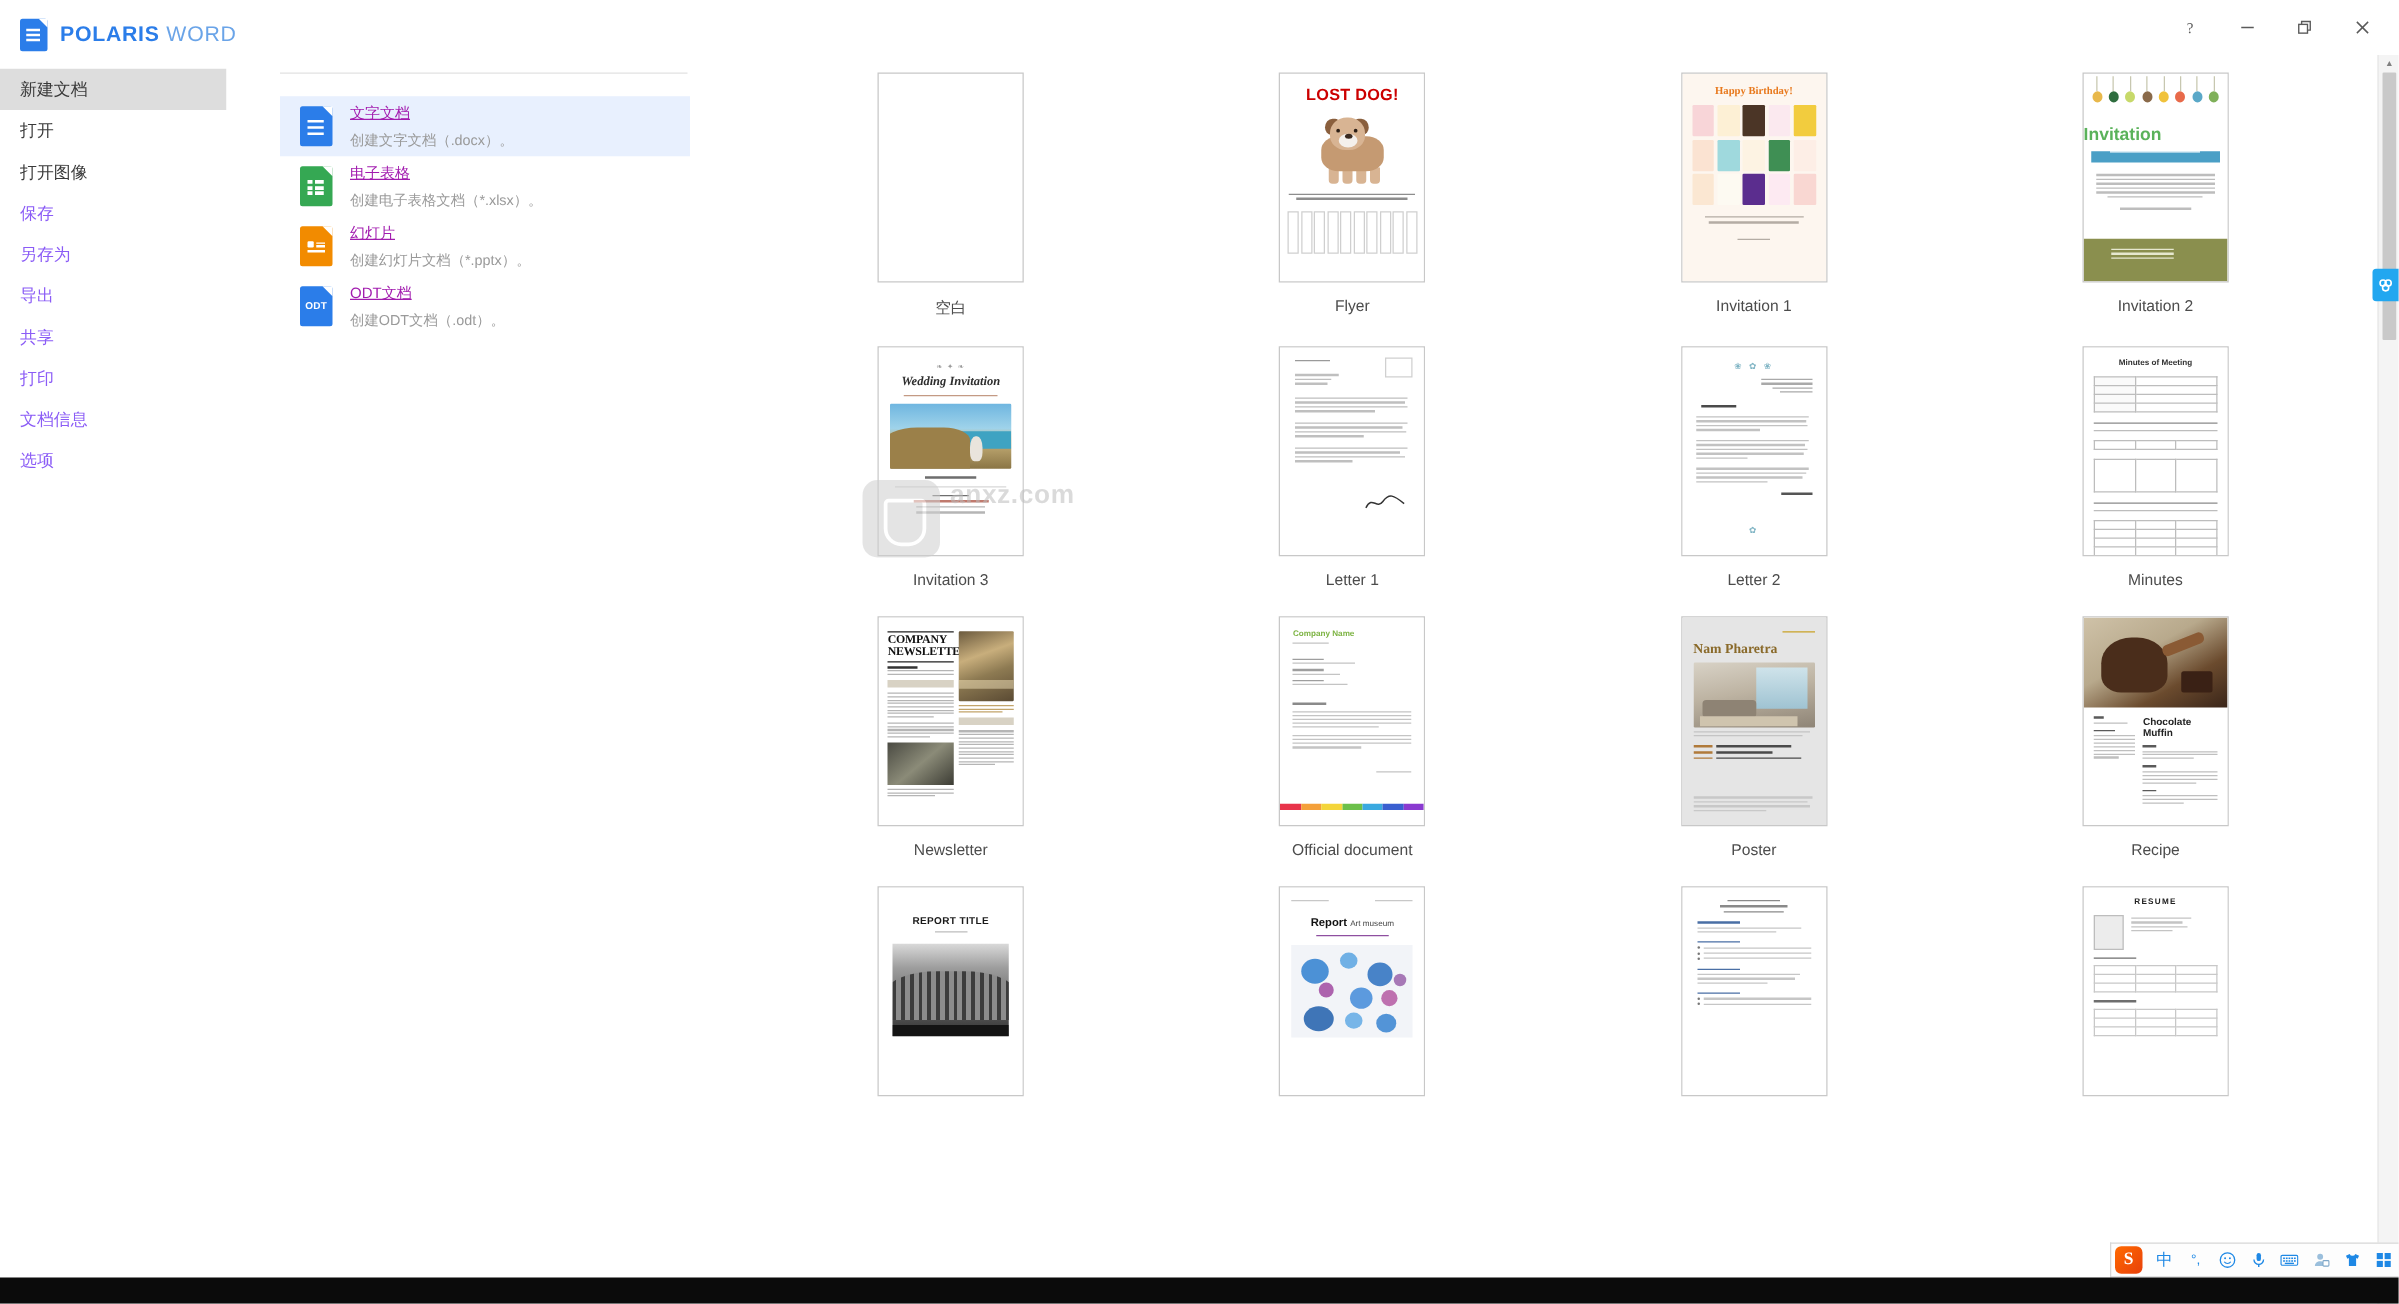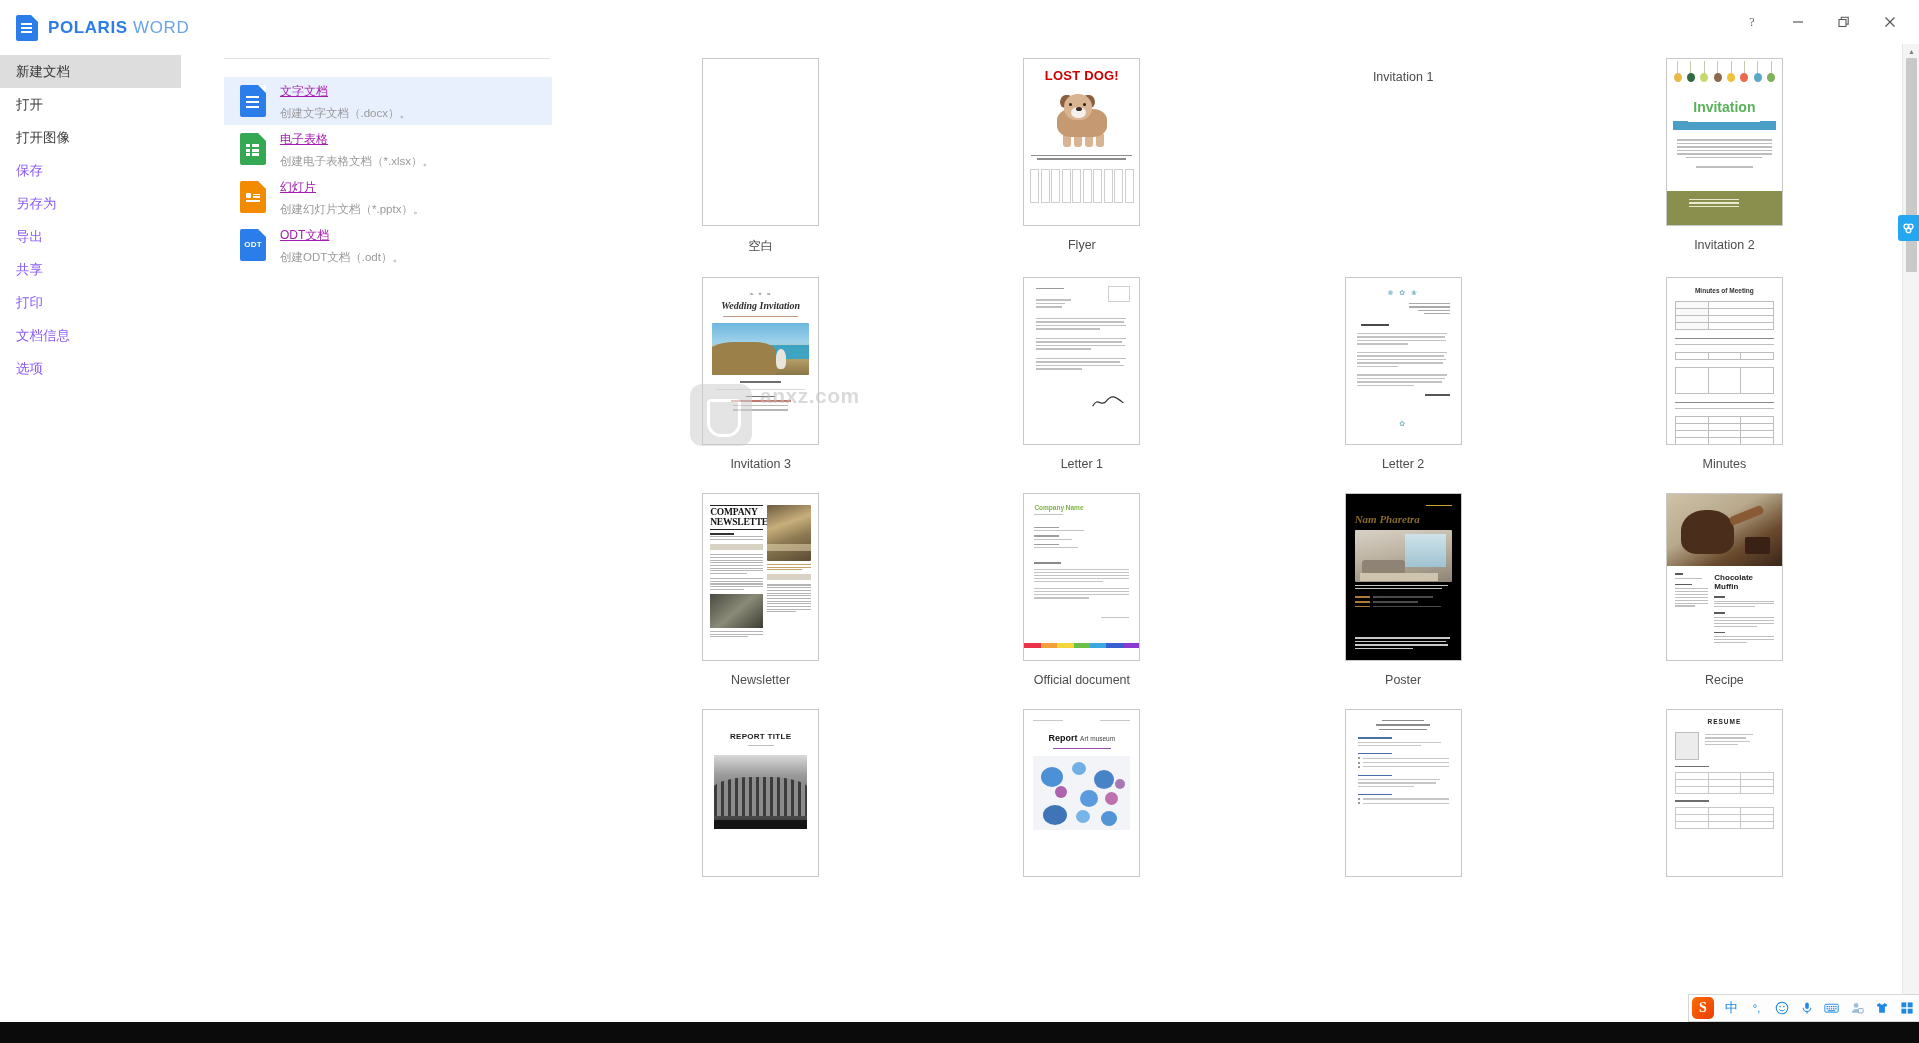--- a/index.html
+++ b/index.html
@@ -127,21 +127,21 @@
   .inv1 .msg { margin-top:9px; }
   .inv1 .msg .ln { background:#b4aca4; height:1.3px; width:80%; margin:3px auto; }
   .inv1 .from { margin:12px auto 0; width:26%; height:1.3px; background:#b4aca4; }
 
   
   .inv2 { height:100%; background:#fff; position:relative; }
   .inv2 .hang { display:flex; justify-content:space-around; padding:2px 4px 0; height:34px; }
   .inv2 .hang i { display:block; width:8px; }
   .inv2 .hang i span { display:block; width:1px; height:12px; margin:0 auto; background:#c7c7b0; }
   .inv2 .hang i b { display:block; width:8px; height:9px; border-radius:50%; }
-  .inv2 h2 { text-align:center; color:#5ab25a; font-size:14px; margin-top:6px; font-family:"Liberation Sans",sans-serif; }
+  .inv2 h2 { text-align:left; color:#5ab25a; font-size:14px; margin-top:6px; font-family:"Liberation Sans",sans-serif; }
   .inv2 .bar { margin:6px 6px 0; height:9px; background:#4a9fc6; }
   .inv2 .bar .ln { background:#fff; width:70%; margin:3.5px auto; height:1.4px; }
   .inv2 .body { padding:7px 10px 0; }
   .inv2 .body .ln { background:#bdbdbd; width:100%; }
   .inv2 .foot { position:absolute; left:0; right:0; bottom:0; height:34px; background:#8a8f4e; padding:6px 22px; }
   .inv2 .foot .ln { background:#e6e8cf; height:1.4px; width:70%; }
 
   
   .inv3 { height:100%; background:#fff; padding:12px 9px 0; }
   .inv3 .orn { text-align:center; color:#9a9a9a; font-size:6px; letter-spacing:1px; }
@@ -209,21 +209,21 @@
 
   
   .off { height:100%; background:#fff; padding:10px 10px 0; position:relative; }
   .off h5 { color:#7cb342; font-size:6.5px; font-weight:700; }
   .off .ln { background:#c4c4c4; height:1.1px; margin:2px 0; }
   .off .lbl { background:#9e9e9e; width:26%; height:1.3px; }
   .off .stripe { position:absolute; left:0; right:0; bottom:12px; display:flex; height:5px; }
   .off .stripe i { flex:1; }
 
   
-  .post { height:100%; background:#000000; padding:9px 9px 0; position:relative;font-style:italic; }
+  .post { height:100%; background:#e5e5e5; padding:9px 9px 0; position:relative; }
   .post .tag { text-align:right; }
   .post .tag .ln { background:#c9a227; width:26%; margin-left:auto; height:1.2px; }
   .post h3 { font-family:"Liberation Serif",serif; font-size:11px; color:#8a6a2a; margin-top:7px; }
   .post .pic {
     margin-top:5px; height:52px; border-radius:1px;
     background:linear-gradient(170deg,#d8d2c6 0%,#bdb3a2 45%,#8e8476 100%); position:relative; overflow:hidden;
   }
   .post .pic .win { position:absolute; right:6%; top:8%; width:42%; height:62%; background:linear-gradient(180deg,#cfe3ea,#9fc3d2); }
   .post .pic .sofa{ position:absolute; left:8%; bottom:16%; width:44%; height:26%; background:#8e8374; border-radius:3px; }
   .post .pic .rug { position:absolute; left:6%; bottom:3%; width:80%; height:14%; background:#cfc4ae; }
@@ -511,20 +511,47 @@
                 <i></i>
                 <i></i>
                 <i></i>
             </div>
           </div>
         </div>
         <div class="tlabel">Flyer</div>
       </div>
 
       <div class="tcell">
+        <div class="thumb">
+          <div class="inv1">
+            <h3>Happy Birthday!</h3>
+            <div class="cards">
+              <i style="background:#f8d5d8"></i>
+                <i style="background:#fdf0d5"></i>
+                <i style="background:#4b3526"></i>
+                <i style="background:#fbe9ef"></i>
+                <i style="background:#f2cc3e"></i>
+              <i style="background:#fbe3d2"></i>
+                <i style="background:#9fd9dd"></i>
+                <i style="background:#fdf3e3"></i>
+                <i style="background:#3f8f54"></i>
+                <i style="background:#fdeee6"></i>
+              <i style="background:#fbe7d2"></i>
+                <i style="background:#fdfaf2"></i>
+                <i style="background:#5b2d8e"></i>
+                <i style="background:#fdeaf2"></i>
+                <i style="background:#f9d7d2"></i>
+            </div>
+            <div class="msg">
+              <div class="ln"></div>
+                <div class="ln" style="width:72%"></div>
+            </div>
+            <div class="from"></div>
+          </div>
+        </div>
         <div class="tlabel">Invitation 1</div>
       </div>
 
       <div class="tcell">
         <div class="thumb">
           <div class="inv2">
             <div class="hang">
               <i>
                   <span></span>
                   <b style="background:#e8b84b"></b>

